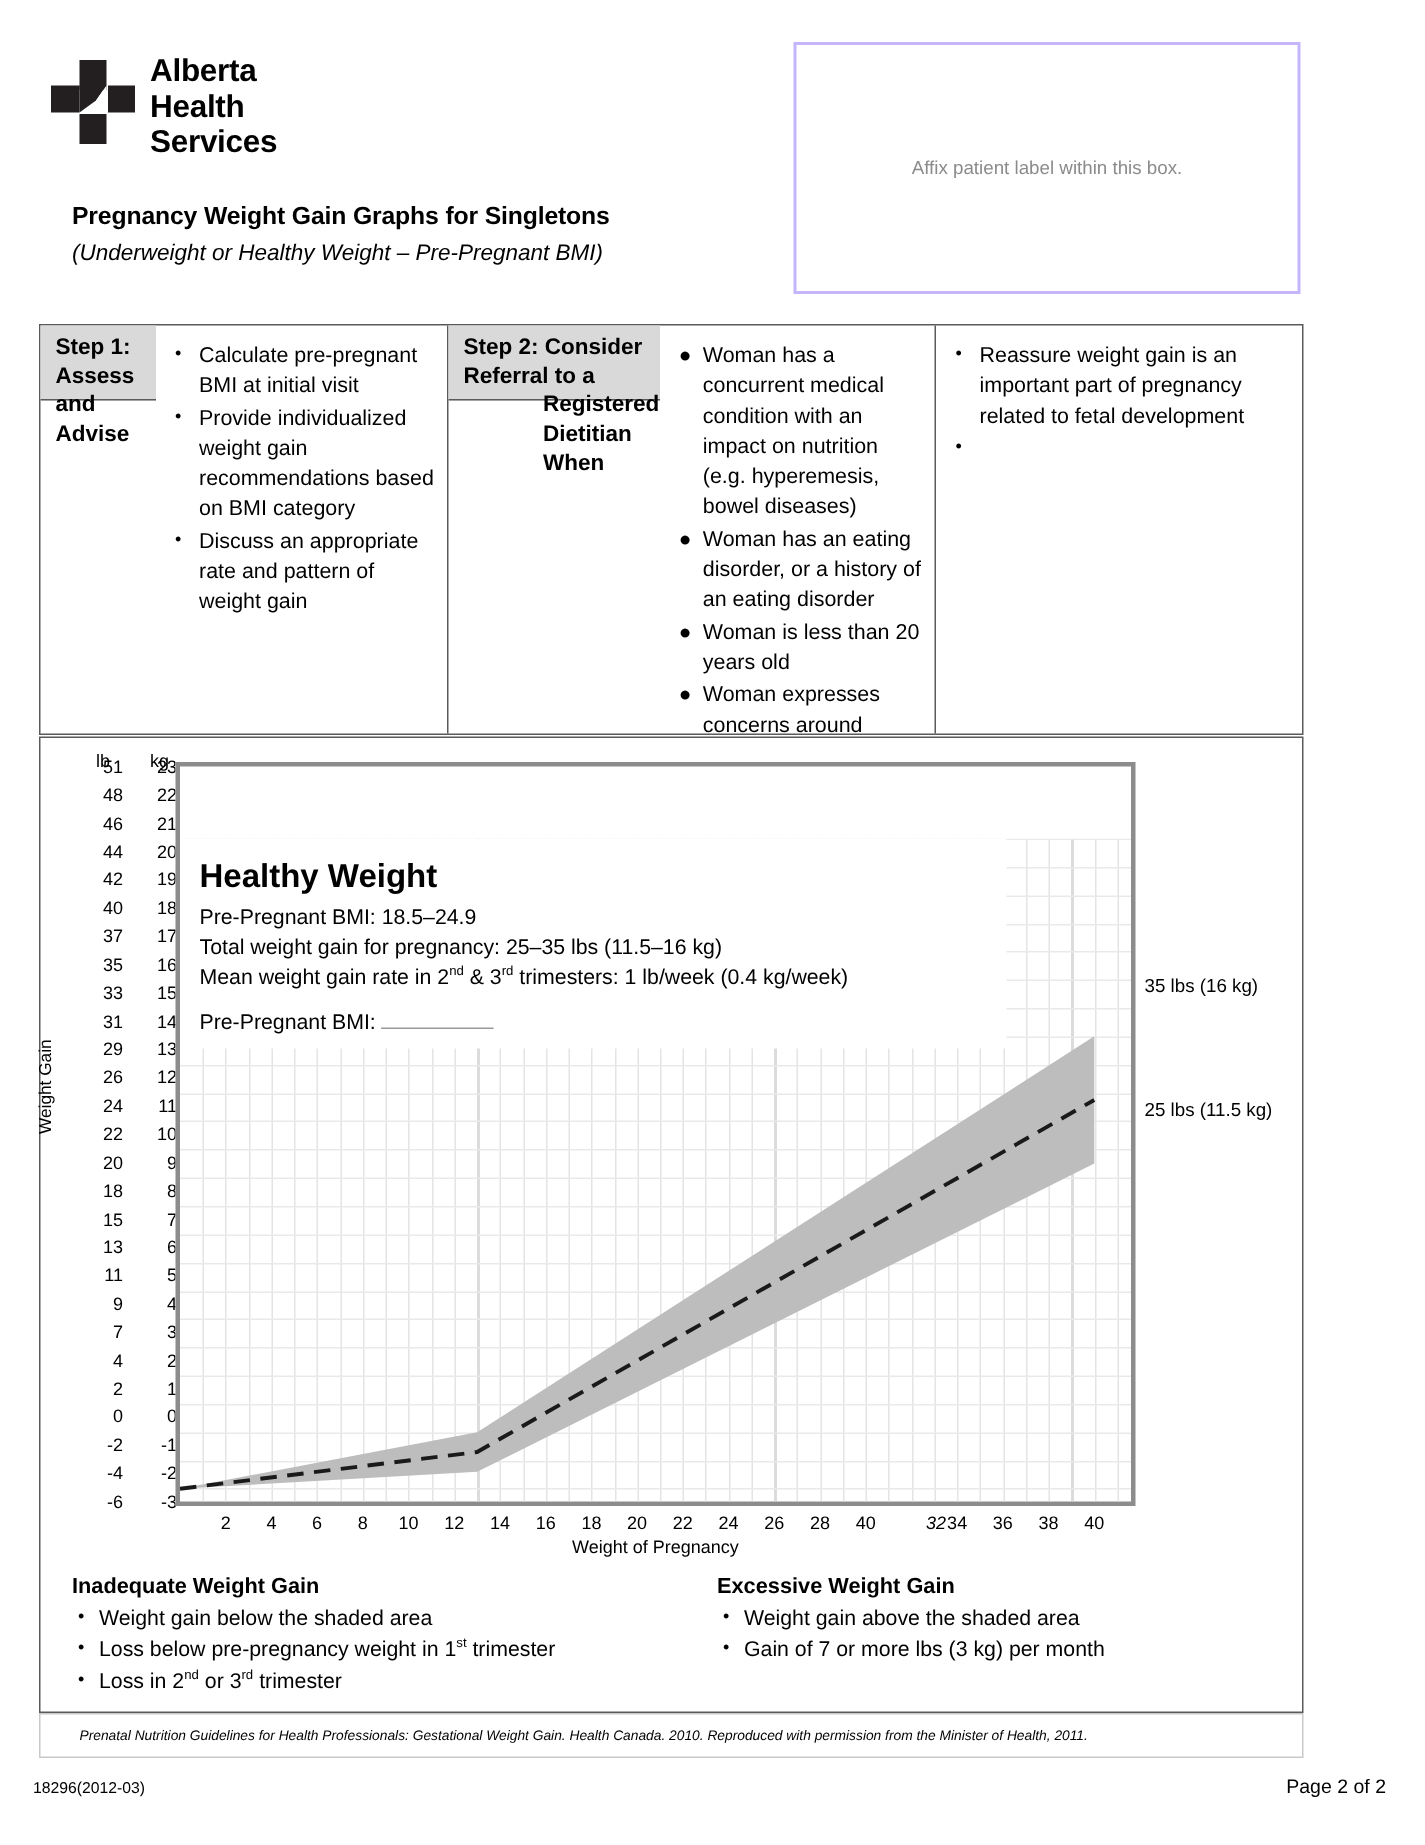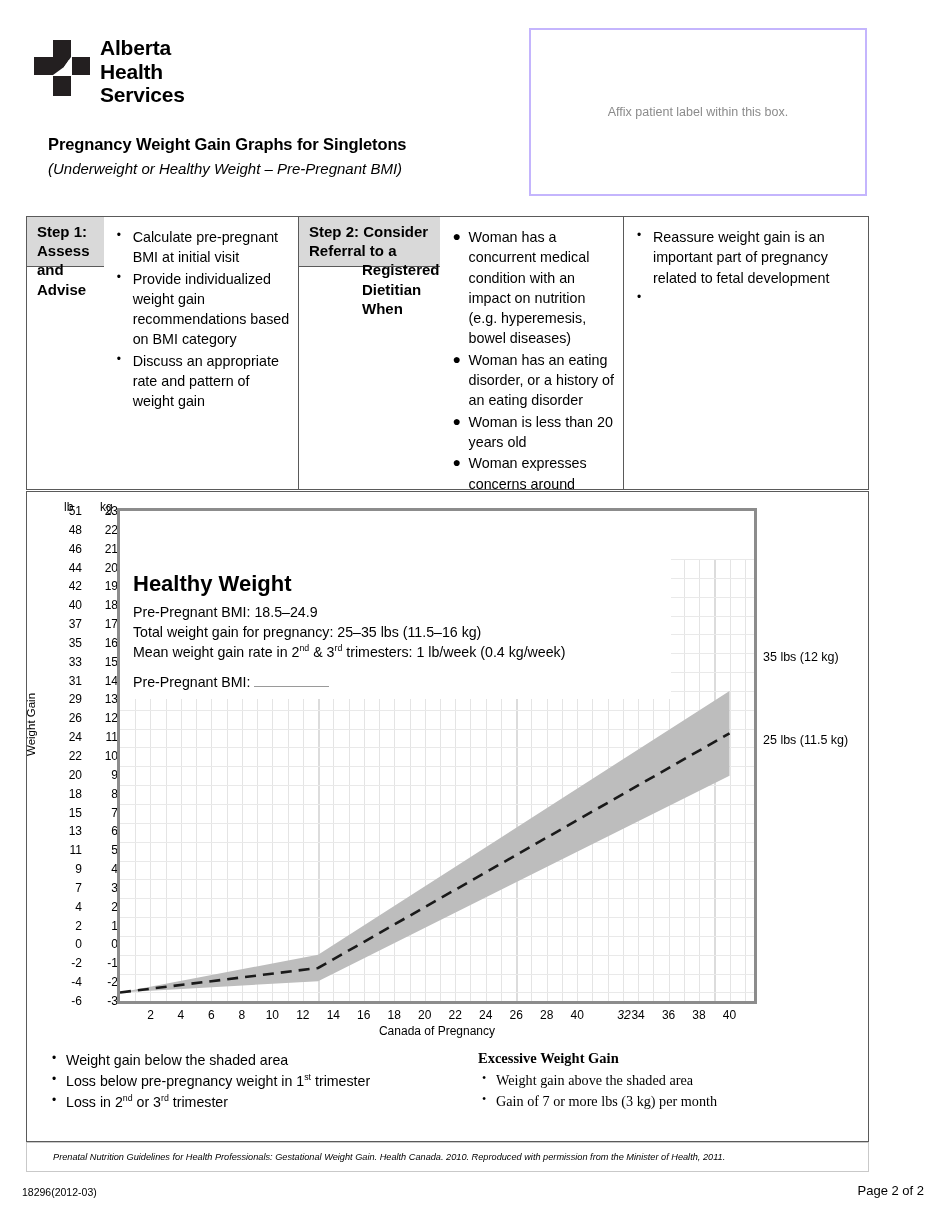--- a/index.html
+++ b/index.html
@@ -110,21 +110,21 @@
 
   
   .right-ann { position:absolute; font-size:12.5px; white-space:nowrap; }
   #ann-35 { left:763px; top:650px; }
   #ann-25 { left:763px; top:733px; }
 
   
   #guidance { position:absolute; left:26px; top:1050px; width:843px; height:92px; }
   .guide-col { position:absolute; top:0; }
   #guide-left { left:22px; }
-  #guide-right { left:452px;font-family:Liberation Serif, serif; }
+  #guide-right { left:452px; }
   .guide-title { font-size:14.5px; font-weight:bold; margin-bottom:3px; }
   .guide-col ul { margin:0; padding:0; list-style:none; }
   .guide-col li { position:relative; padding-left:18px; font-size:14.2px; line-height:1.47; }
   .guide-col li .bullet { position:absolute; left:4px; top:0; font-size:12px; }
 
   
   #citation-box {
     position:absolute; left:26px; top:1142px; width:843px; height:30px;
     border:1px solid #c9c9c9; background:#fff;
     display:flex; align-items:center;
@@ -427,27 +427,28 @@
     <span class="x-tick" style="left: 368.714px;">24</span>
     <span class="x-tick" style="left: 399.19px;">26</span>
     <span class="x-tick" style="left: 429.667px;">28</span>
     <span class="x-tick" style="left: 460.143px;">40</span>
     <span class="x-tick" style="left: 507px; font-style: italic;">32</span>
     <span class="x-tick" style="left: 521.095px;">34</span>
     <span class="x-tick" style="left: 551.571px;">36</span>
     <span class="x-tick" style="left: 582.048px;">38</span>
     <span class="x-tick" style="left: 612.524px;">40</span>
   </div>
-<div id="x-axis-title">Canada of Pregnancy</div>
-
-<div class="right-ann" id="ann-35">35 lbs (12 kg)</div>
+<div id="x-axis-title">Weight of Pregnancy</div>
+
+<div class="right-ann" id="ann-35">35 lbs (16 kg)</div>
 <div class="right-ann" id="ann-25">25 lbs (11.5 kg)</div>
 
 <div id="guidance">
   <div class="guide-col" id="guide-left">
+    <div class="guide-title">Inadequate Weight Gain</div>
     <ul id="inadequate-list">
         <li><span class="bullet">•</span><span>Weight gain below the shaded area</span></li>
         <li><span class="bullet">•</span><span>Loss below pre-pregnancy weight in 1<sup>st</sup> trimester</span></li>
         <li><span class="bullet">•</span><span>Loss in 2<sup>nd</sup> or 3<sup>rd</sup> trimester</span></li>
       </ul>
   </div>
   <div class="guide-col" id="guide-right">
     <div class="guide-title">Excessive Weight Gain</div>
     <ul id="excessive-list">
         <li><span class="bullet">•</span><span>Weight gain above the shaded area</span></li>

